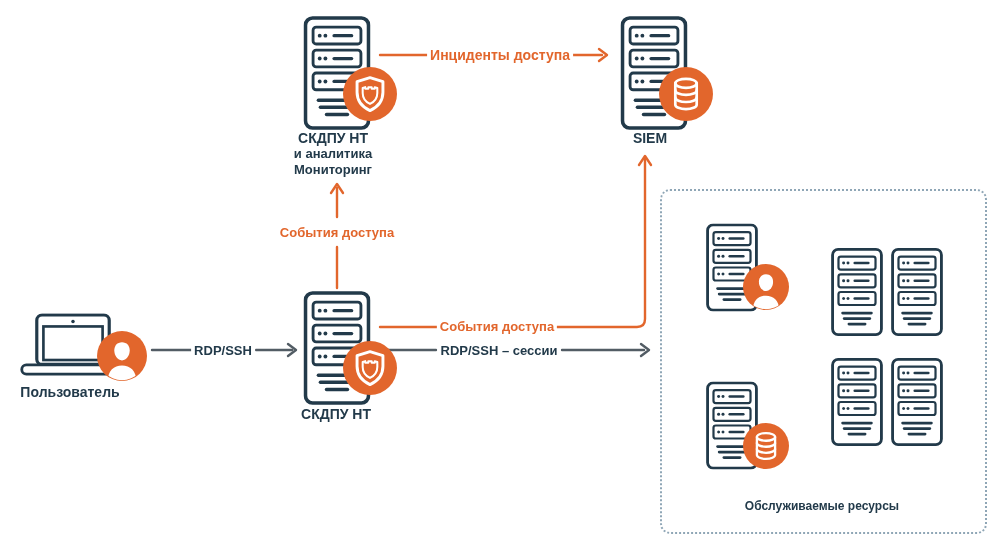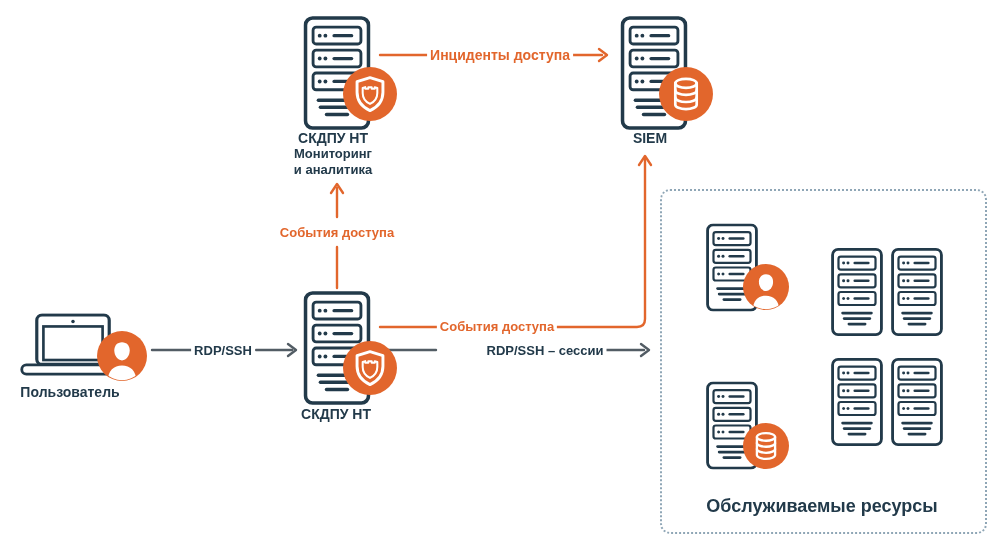--- a/index.html
+++ b/index.html
@@ -32,31 +32,31 @@
   #srv-g3{left:831px;top:351px;width:52px;height:102px;}
   #srv-g4{left:891px;top:351px;width:52px;height:102px;}
   
   .nlbl{position:absolute;text-align:center;font-weight:bold;line-height:16px;}
   #label-user{left:-5px;top:384px;width:150px;font-size:14px;}
   #label-gateway{left:256px;top:406px;width:160px;font-size:13px;}
   #label-gateway .t{font-size:14px;}
   #label-monitoring{left:253px;top:130px;width:160px;font-size:13px;}
   #label-monitoring .t{font-size:14px;}
   #label-siem{left:585px;top:130px;width:130px;font-size:14px;}
-  #label-resources{left:682px;top:498px;width:280px;font-size:18px;}
+  #label-resources{left:682px;top:498px;width:280px;font-size:12px;}
   
   .elbl{position:absolute;transform:translate(-50%,-50%);white-space:nowrap;
         font-weight:bold;font-size:13px;background:var(--bg);padding:0 3px;}
   .elbl.or{color:var(--orange);}
   .elbl.nv{color:var(--navy);}
   #lbl-rdp{left:223px;top:350px;}
   #lbl-events-up{left:337px;top:232px;}
   #lbl-incidents{left:500px;top:55px;font-size:14px;text-align:right;}
   #lbl-events-right{left:497px;top:326px;}
-  #lbl-sessions{left:499px;top:350px;margin-left:46px;}
+  #lbl-sessions{left:499px;top:350px;}
 </style>
 </head>
 <body>
 
 <svg width="0" height="0" style="position:absolute" aria-hidden="true">
   <defs>
     <clipPath id="clip-circle48">
         <circle cx="24" cy="24" r="23.2"></circle>
       </clipPath>
 
@@ -157,22 +157,22 @@
   <div id="label-user" class="nlbl">Пользователь</div>
 
   <svg id="tower-monitoring" class="icon tower" viewBox="0 0 66 112">
       <use href="#sv-server"></use>
     </svg>
   <svg id="badge-monitoring" class="icon badge" viewBox="0 0 48 48">
       <use href="#ic-shield"></use>
     </svg>
   <div id="label-monitoring" class="nlbl">
     <div class="t">СКДПУ НТ</div>
+    <div>и аналитика</div>
     <div>Мониторинг</div>
-    <div>и аналитика</div>
   </div>
 
   <svg id="tower-siem" class="icon tower" viewBox="0 0 66 112">
       <use href="#sv-server"></use>
     </svg>
   <svg id="badge-siem" class="icon badge" viewBox="0 0 48 48">
       <use href="#ic-db"></use>
     </svg>
   <div id="label-siem" class="nlbl">SIEM</div>
 

